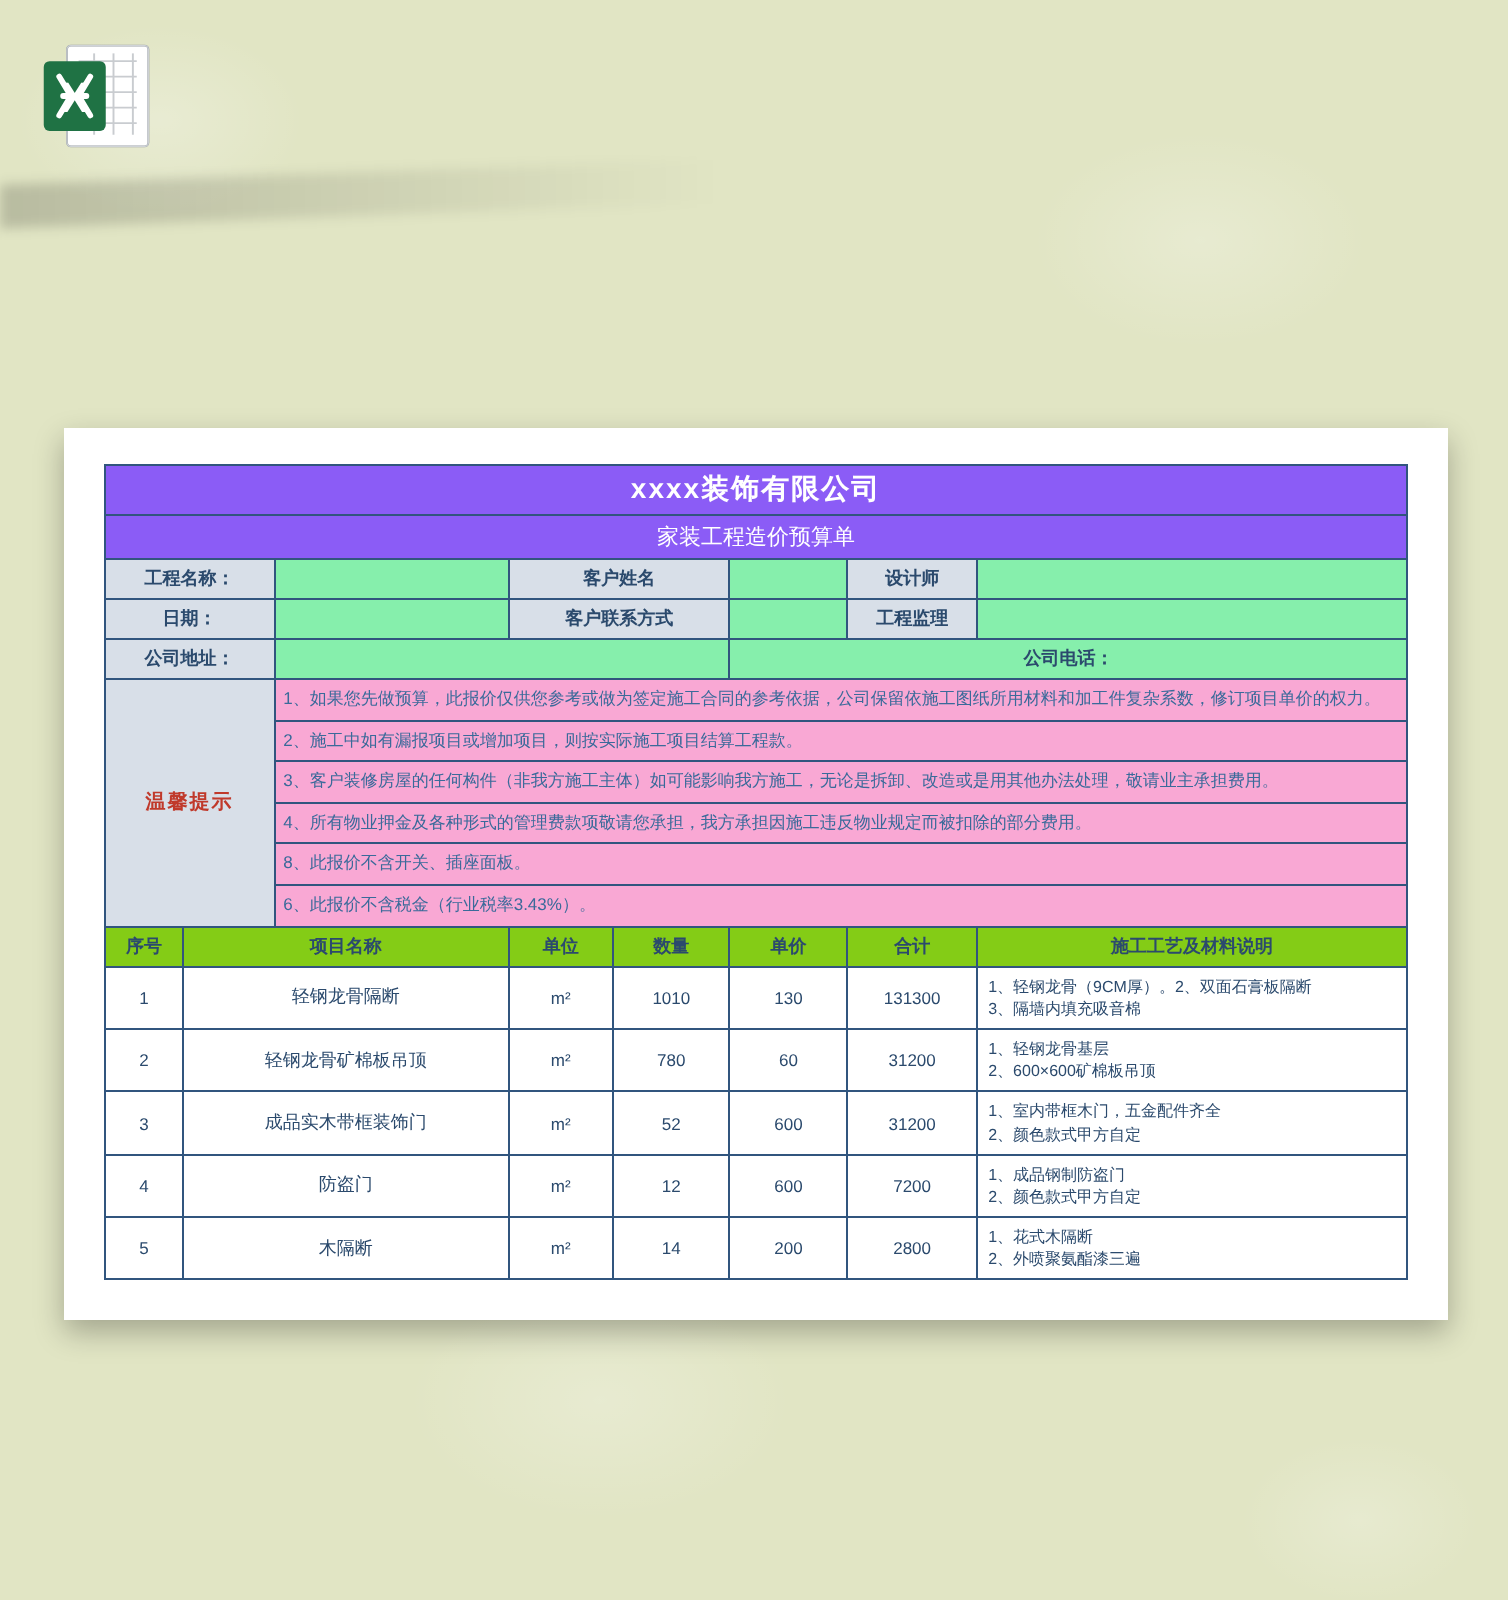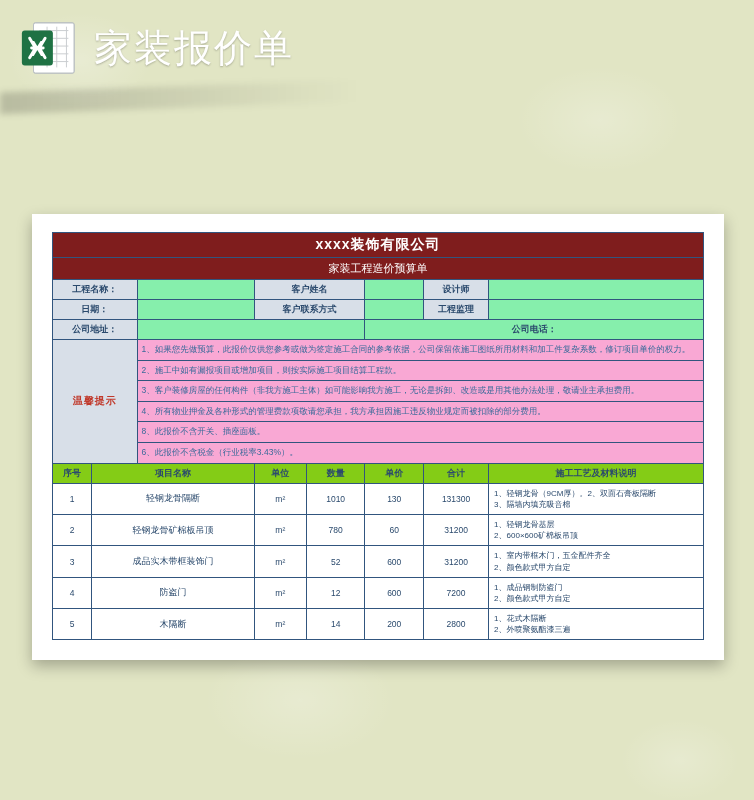--- a/index.html
+++ b/index.html
@@ -64,21 +64,21 @@
     table-layout:fixed;
     font-size:9px;
     color:#1f3a63;
   }
   table.quote td, table.quote th{
     border:1px solid #31557e;
     padding:3px 4px;
     vertical-align:middle;
   }
   .title-row td{
-    background:#7f1d1d;
+    background:#8b5cf6;
     color:#fff;
     text-align:center;
     border-color:#2f5379;
   }
   .title-main{ font-size:14px; font-weight:600; letter-spacing:1px; }
   .title-sub{ font-size:11px; font-weight:500; }
   .label-cell{
     background:#d8dfe8;
     font-weight:600;
     color:#2b4a6d;
@@ -146,21 +146,20 @@
         <line x1="22" y1="38" x2="52" y2="38"></line>
       <line x1="22" y1="46" x2="52" y2="46"></line>
       <line x1="30" y1="10" x2="30" y2="52"></line>
         <line x1="40" y1="10" x2="40" y2="52"></line>
         <line x1="50" y1="10" x2="50" y2="52"></line>
     </g>
     <rect x="4" y="14" width="32" height="36" rx="3" fill="#1f7244"></rect>
     <path d="M12 22 L18 32 L12 42 M28 22 L22 32 L28 42 M14 32 H26" stroke="#ffffff" stroke-width="3" fill="none" stroke-linecap="round"></path>
     <text x="20" y="40" fill="#fff" font-size="22" font-weight="700" text-anchor="middle" font-family="Arial">X</text>
   </svg>
-  <div class="banner-title">家装报价单</div>
 </div>
 <div class="banner-shadow"></div>
 
 <div class="card">
   <table class="quote">
     <colgroup>
       <col style="width:6%">
         <col style="width:7%">
         <col style="width:18%">
       <col style="width:8%">

